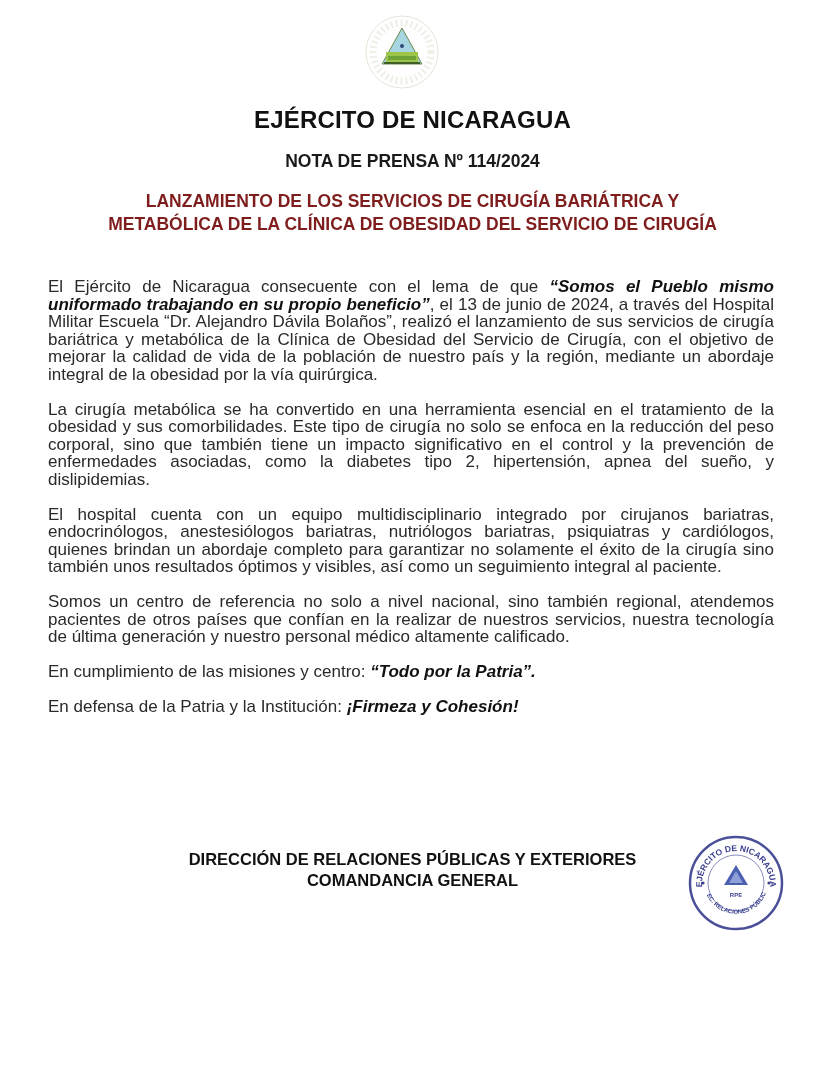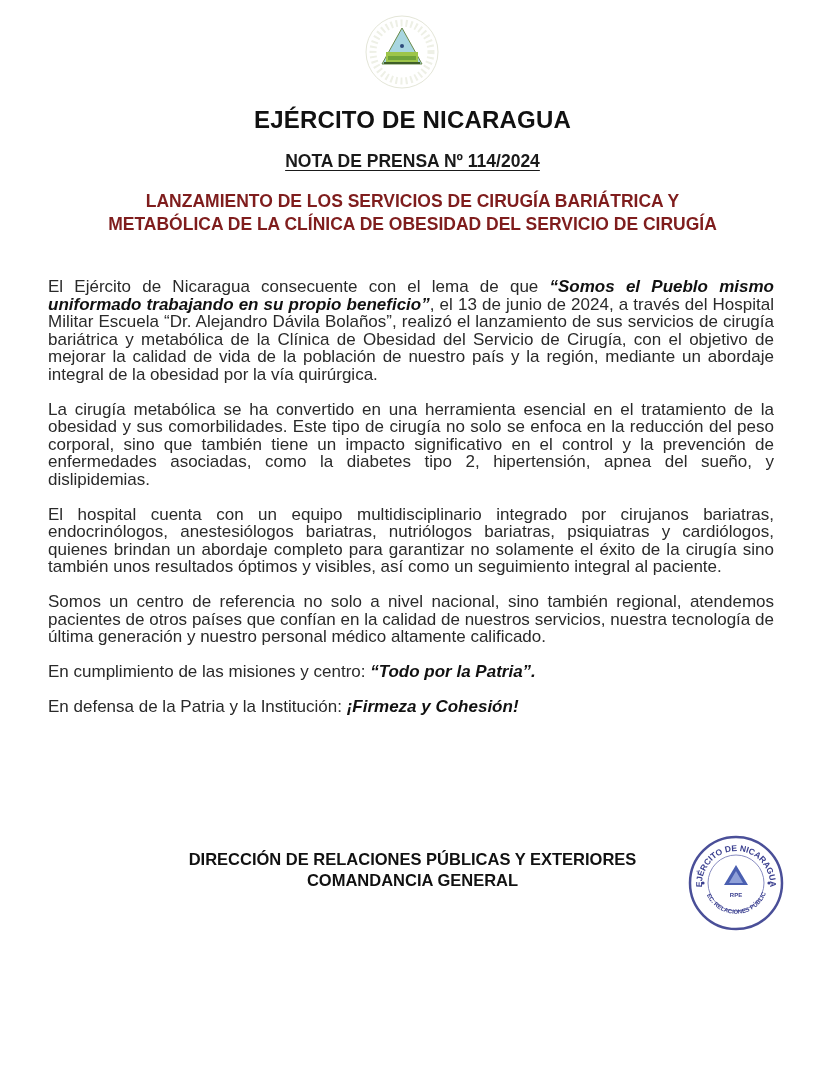--- a/index.html
+++ b/index.html
@@ -5,21 +5,21 @@
   html, body { margin: 0; padding: 0; background: #ffffff; }
   body { width: 825px; height: 1068px; position: relative; overflow: hidden;
          font-family: "Liberation Sans", sans-serif; color: #1a1a1a; }
 
   .emblem-top { position: absolute; left: 364px; top: 14px; width: 76px; height: 76px; }
 
   .title { position: absolute; left: 0; width: 825px; top: 106px; text-align: center;
            font-weight: bold; font-size: 24px; letter-spacing: 0.2px; color: #111; }
   .subtitle { position: absolute; left: 0; width: 825px; top: 151px; text-align: center;
               font-weight: bold; font-size: 17.5px; }
-  .subtitle span { text-decoration: underline; text-underline-offset: 3px; }
+  .subtitle span { text-underline-offset: 3px; }
   .headline { position: absolute; left: 100px; width: 625px; top: 190px; text-align: center;
               font-weight: bold; font-size: 17.5px; line-height: 23px; color: #7f1d1d; }
 
   .body { position: absolute; left: 48px; width: 726px; top: 278px;
           font-size: 17px; line-height: 17.6px; color: #2a2a2a; }
   .body p { margin: 0 0 17px 0; text-align: justify; }
   .body p.short { margin-bottom: 18px; }
   .body b.em { font-style: italic; font-weight: bold; color: #111; }
 
   .signature { position: absolute; left: 140px; width: 545px; top: 849px; text-align: center;
@@ -44,21 +44,21 @@
 </div>
 
 <div class="title">EJÉRCITO DE NICARAGUA</div>
 <div class="subtitle"><span>NOTA DE PRENSA Nº 114/2024</span></div>
 <div class="headline">LANZAMIENTO DE LOS SERVICIOS DE CIRUGÍA BARIÁTRICA Y METABÓLICA DE LA CLÍNICA DE OBESIDAD DEL SERVICIO DE CIRUGÍA</div>
 
 <div class="body">
   <p><span>El Ejército de Nicaragua consecuente con el lema de que </span><b class="em">“Somos el Pueblo mismo uniformado trabajando en su propio beneficio”</b><span>, el 13 de junio de 2024, a través del Hospital Militar Escuela “Dr. Alejandro Dávila Bolaños”, realizó el lanzamiento de sus servicios de cirugía bariátrica y metabólica de la Clínica de Obesidad del Servicio de Cirugía, con el objetivo de mejorar la calidad de vida de la población de nuestro país y la región, mediante un abordaje integral de la obesidad por la vía quirúrgica.</span></p>
   <p>La cirugía metabólica se ha convertido en una herramienta esencial en el tratamiento de la obesidad y sus comorbilidades. Este tipo de cirugía no solo se enfoca en la reducción del peso corporal, sino que también tiene un impacto significativo en el control y la prevención de enfermedades asociadas, como la diabetes tipo 2, hipertensión, apnea del sueño, y dislipidemias.</p>
   <p>El hospital cuenta con un equipo multidisciplinario integrado por cirujanos bariatras, endocrinólogos, anestesiólogos bariatras, nutriólogos bariatras, psiquiatras y cardiólogos, quienes brindan un abordaje completo para garantizar no solamente el éxito de la cirugía sino también unos resultados óptimos y visibles, así como un seguimiento integral al paciente.</p>
-  <p>Somos un centro de referencia no solo a nivel nacional, sino también regional, atendemos pacientes de otros países que confían en la calidad de nuestros servicios, nuestra tecnología de última generación y nuestro personal médico altamente calificado.</p>
+  <p>Somos un centro de referencia no solo a nivel nacional, sino también regional, atendemos pacientes de otros países que confían en la realizar de nuestros servicios, nuestra tecnología de última generación y nuestro personal médico altamente calificado.</p>
   <p class="short"><span>En cumplimiento de las misiones y centro: </span><b class="em">“Todo por la Patria”.</b></p>
   <p class="short"><span>En defensa de la Patria y la Institución: </span><b class="em">¡Firmeza y Cohesión!</b></p>
 </div>
 
 <div class="signature">
   <div>DIRECCIÓN DE RELACIONES PÚBLICAS Y EXTERIORES</div>
   <div>COMANDANCIA GENERAL</div>
 </div>
 
 <div class="seal">

